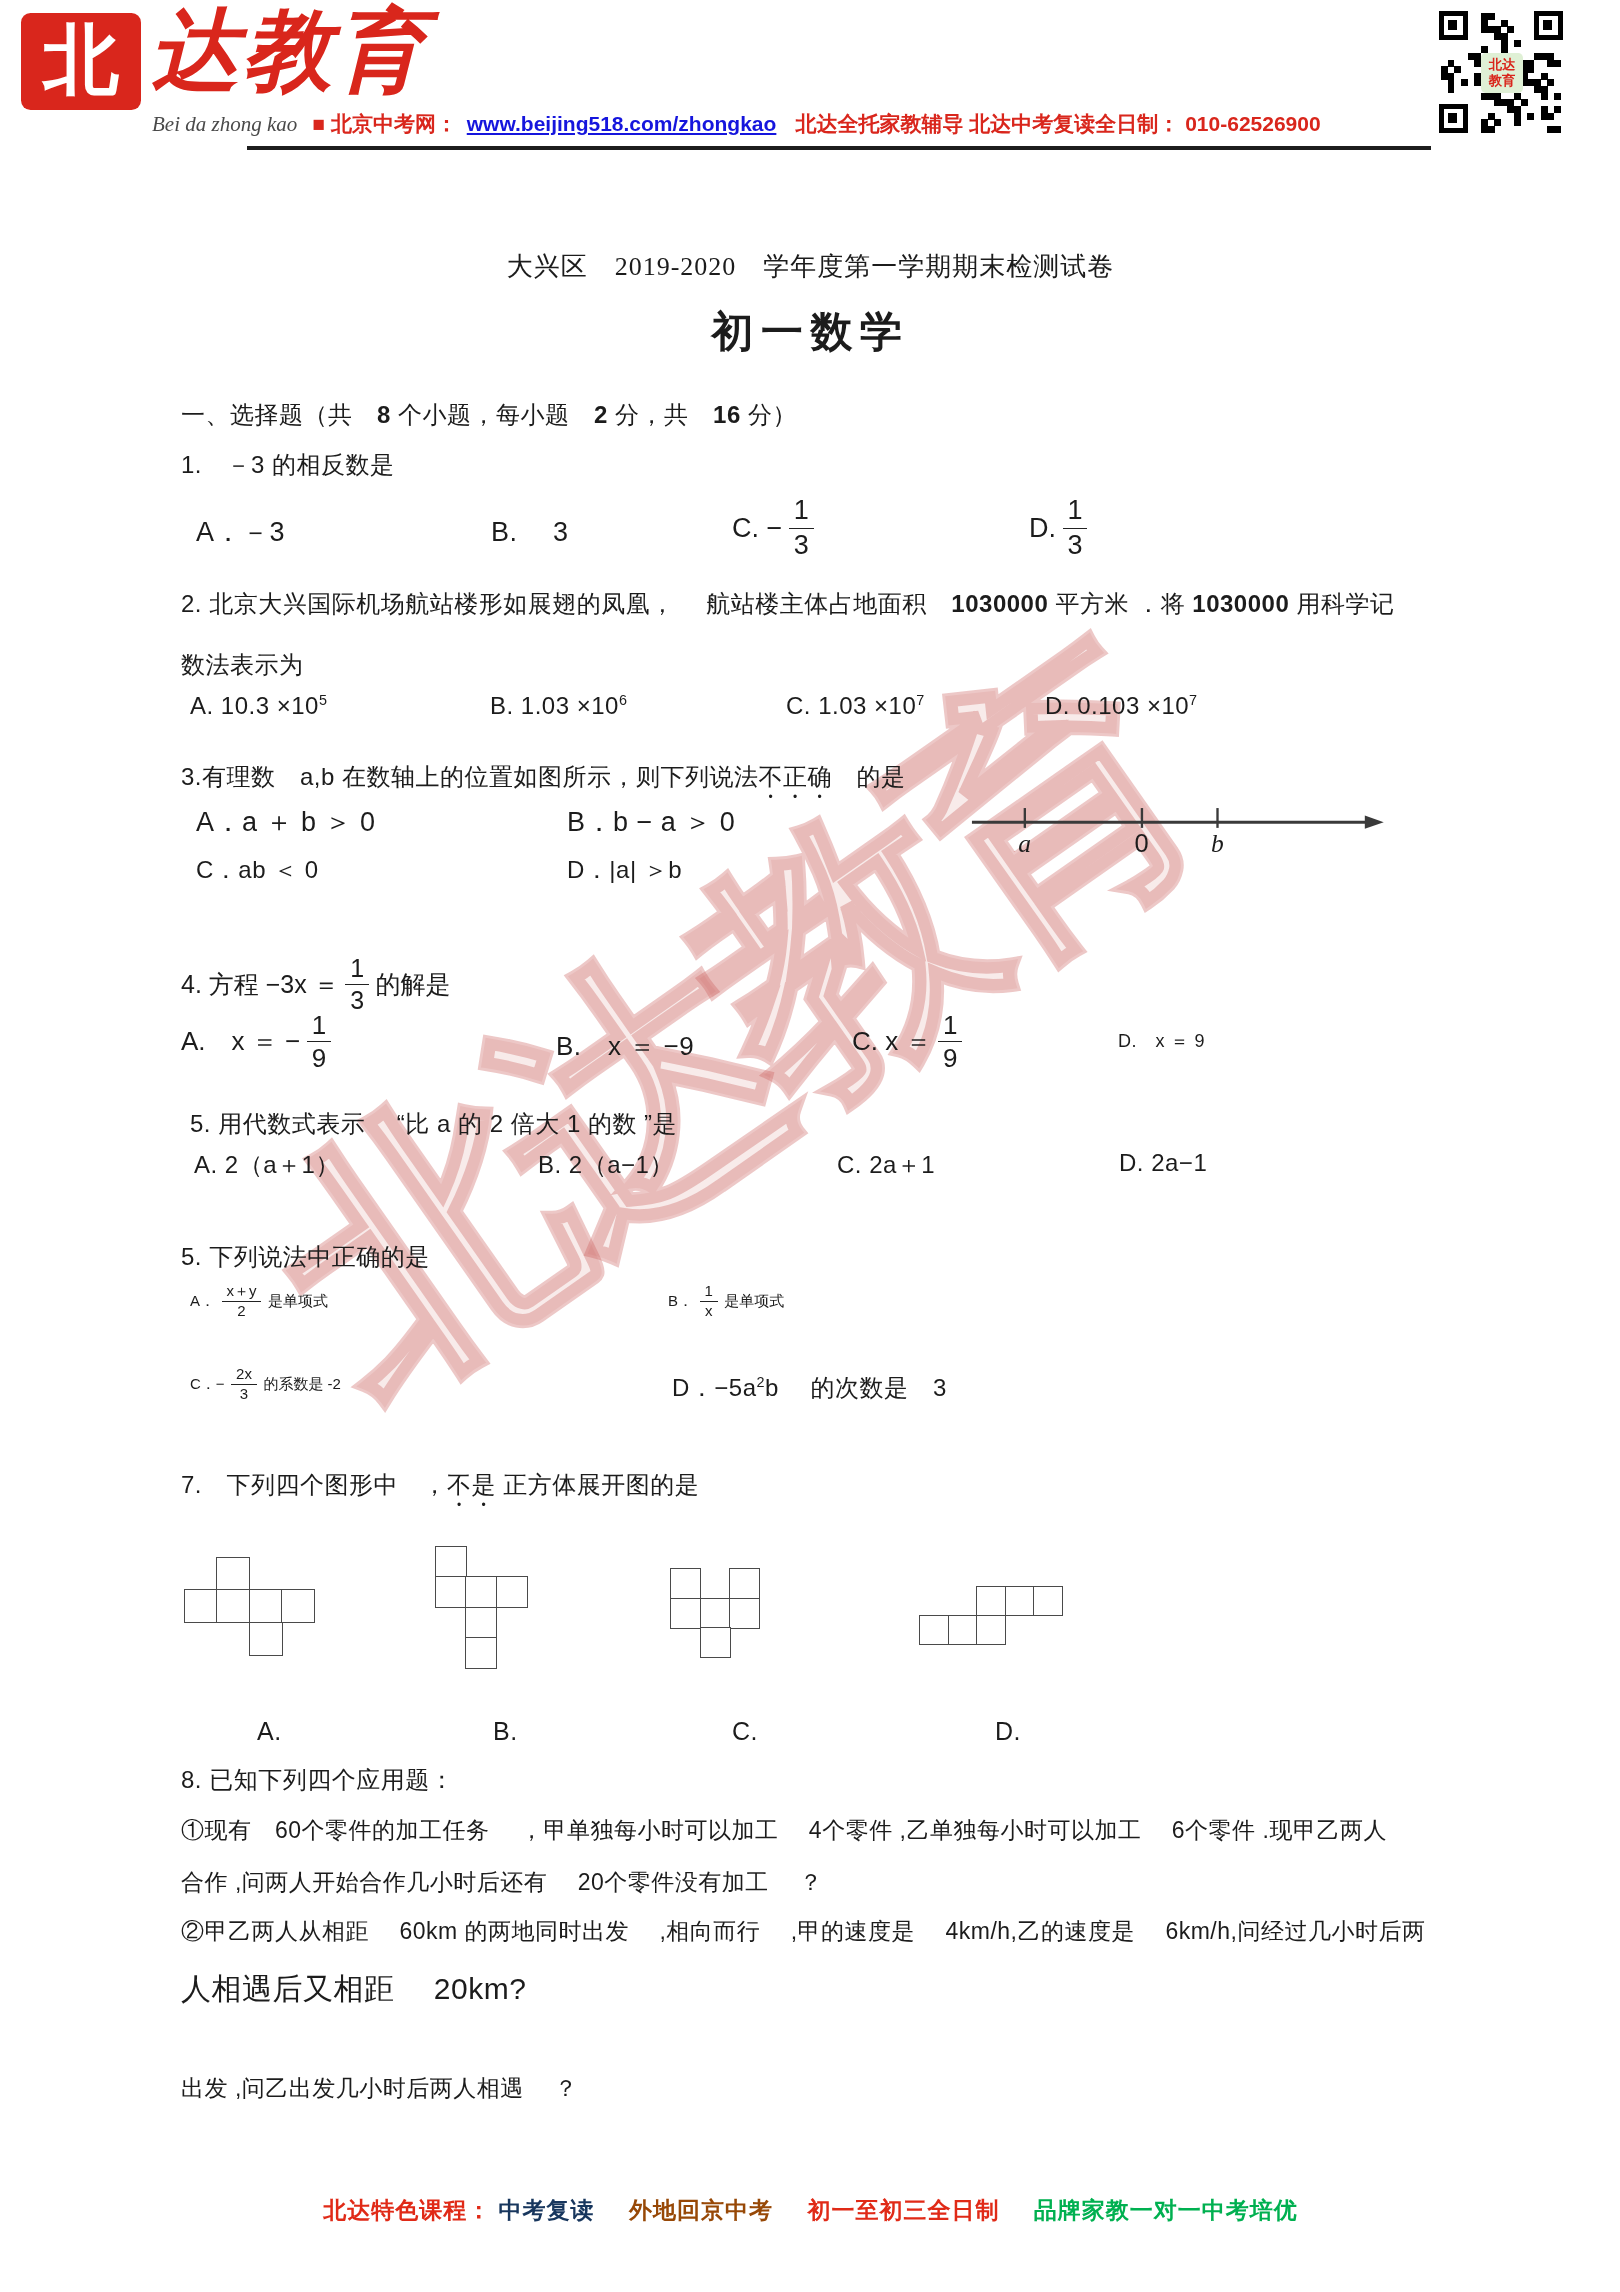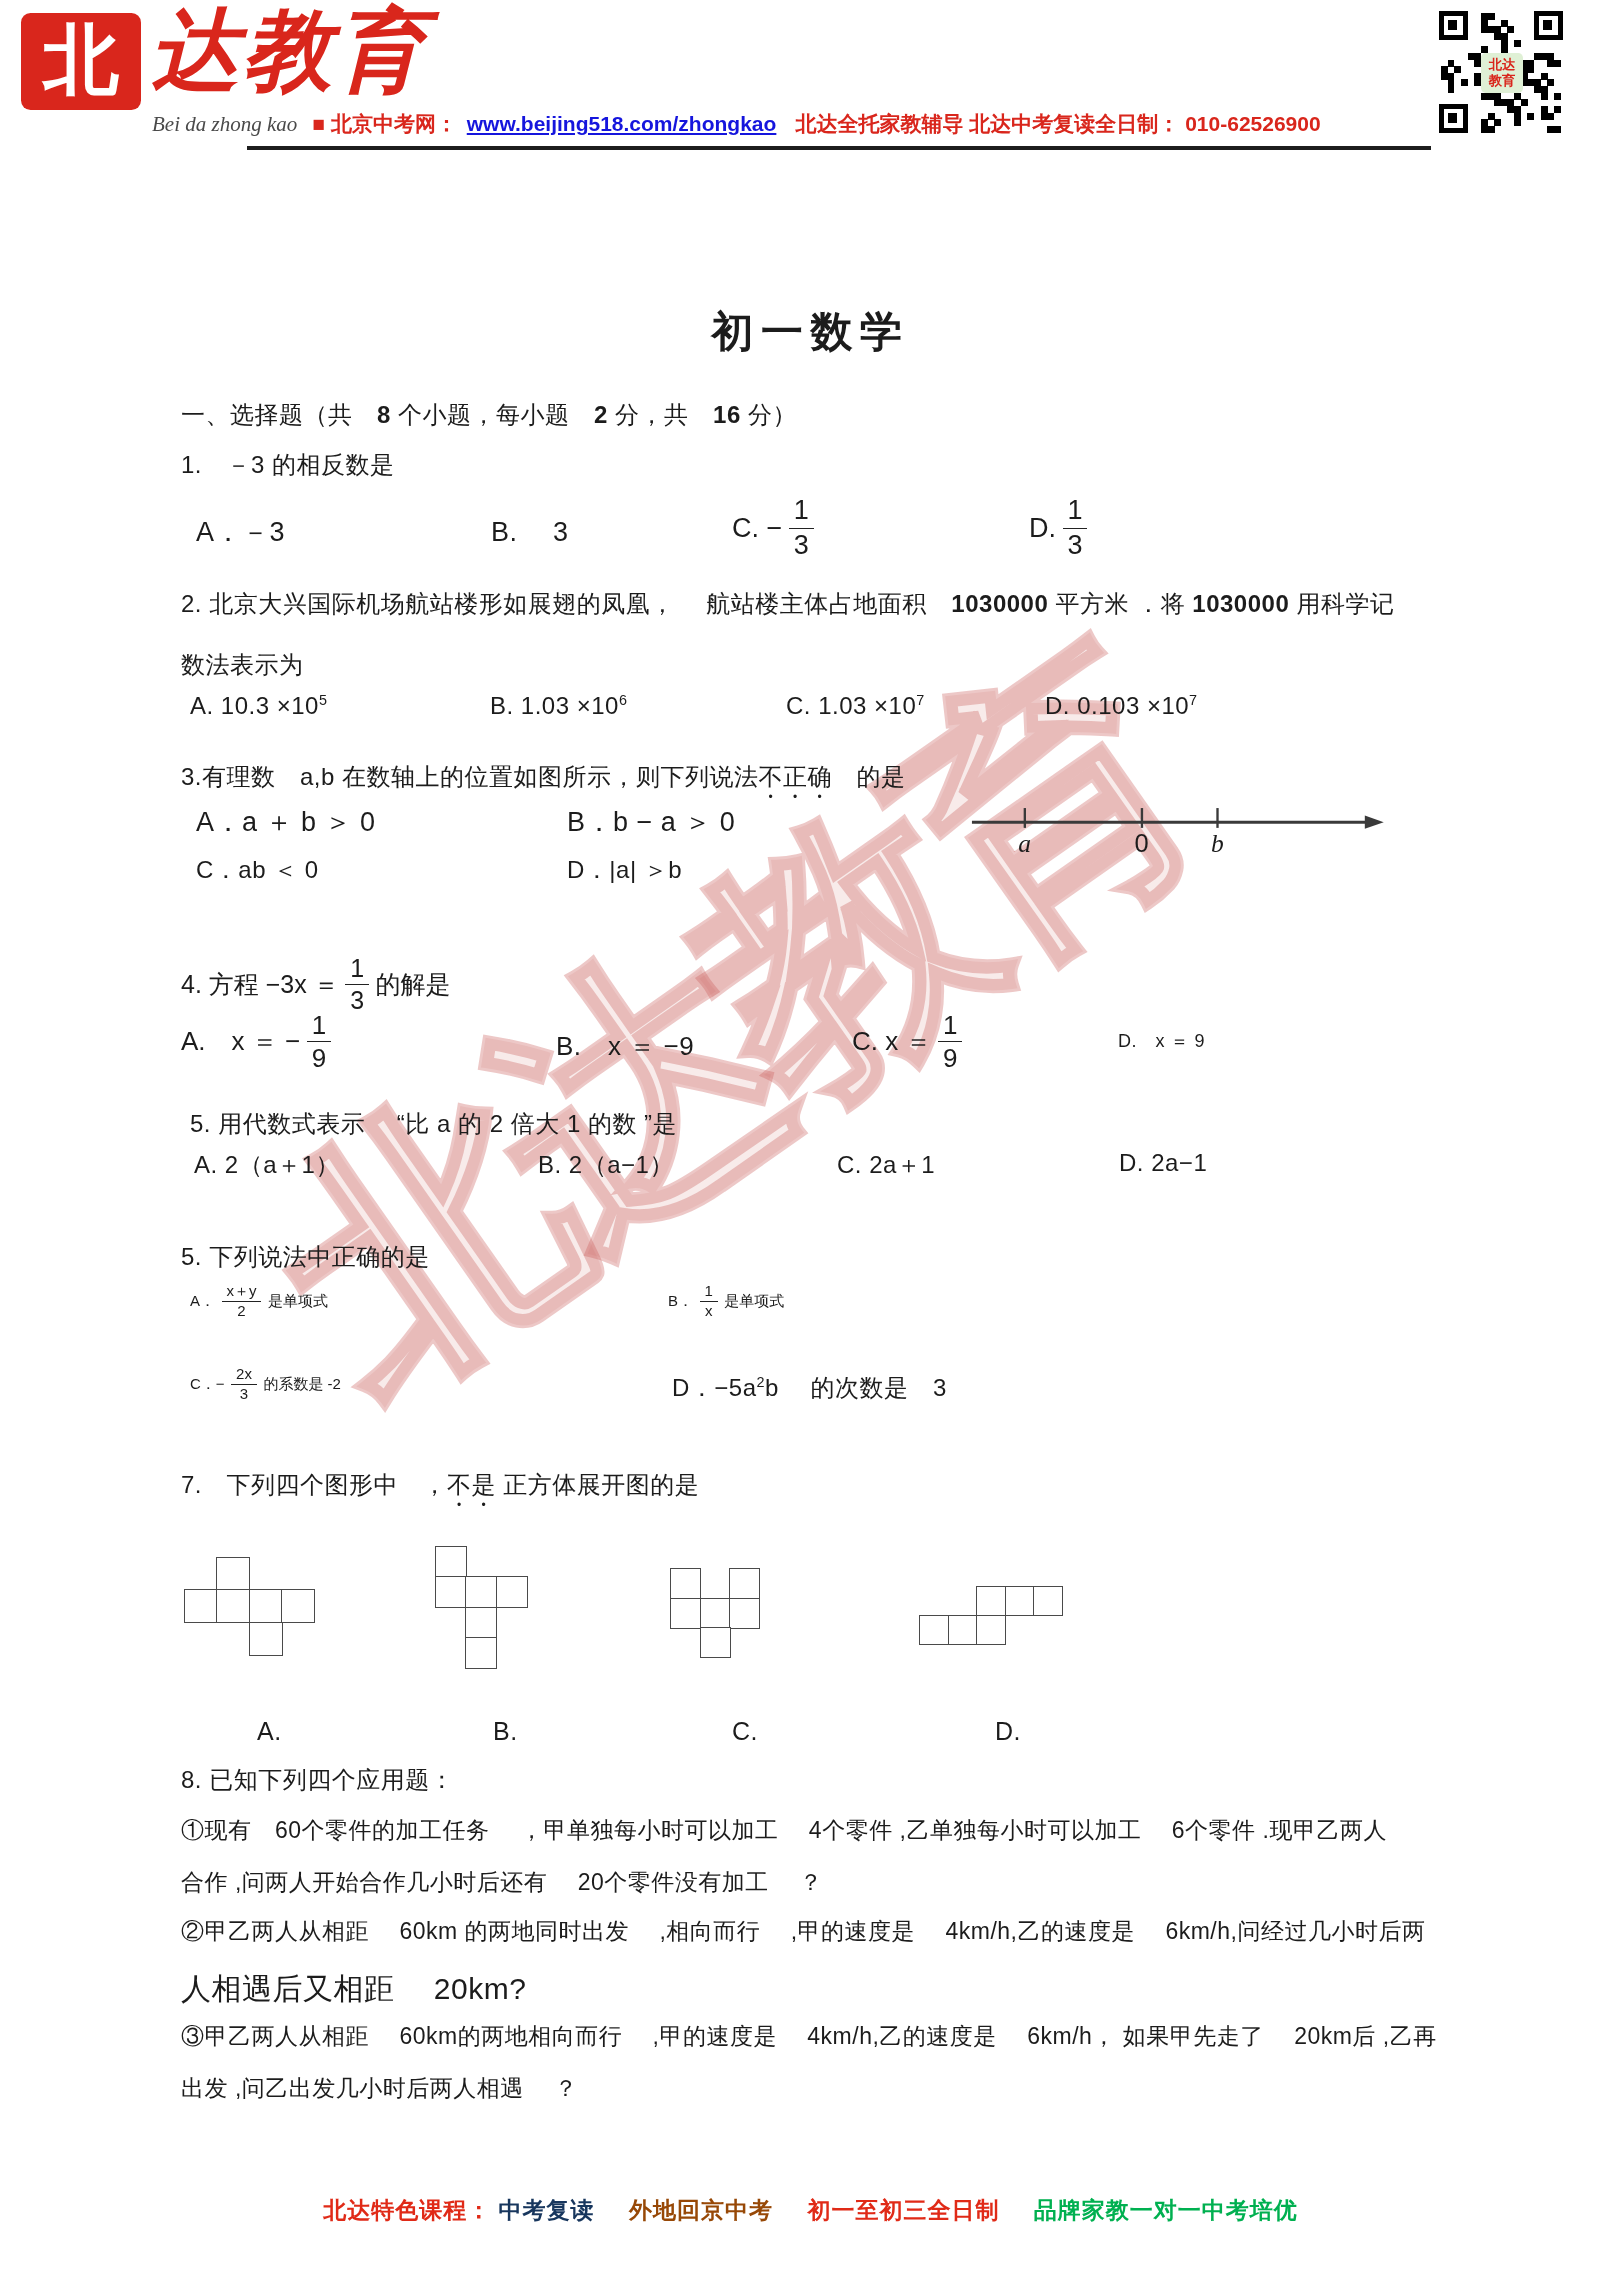--- a/index.html
+++ b/index.html
@@ -171,20 +171,21 @@
           <div class="qm" style="left: 108px; top: 115px;"></div>
           <div class="qm" style="left: 115px; top: 115px;"></div>
         </div>
       <div class="qr-center">
         <span>北达</span>
         <span>教育</span>
       </div>
     </div>
   </div>
 
+  <div class="abs title1">大兴区　2019-2020　学年度第一学期期末检测试卷</div>
   <div class="abs title2">初一数学</div>
 
   <div class="t" style="left:181px;top:399px">
     <span>一、选择题（共　</span><b>8</b><span> 个小题，每小题　</span><b>2</b><span> 分，共　</span><b>16</b><span> 分）</span>
   </div>
 
   <div class="t" style="left:181px;top:449px">1.　－3 的相反数是</div>
   <div class="t math" style="left:196px;top:514px">A．－3</div>
   <div class="t math" style="left:491px;top:514px">B.　 3</div>
   <div class="frow math" style="left:732px;top:485px;height:86px">
@@ -327,21 +328,20 @@
   <div class="t net-label" style="left:257px;top:1717px">A.</div>
   <div class="t net-label" style="left:493px;top:1717px">B.</div>
   <div class="t net-label" style="left:732px;top:1717px">C.</div>
   <div class="t net-label" style="left:995px;top:1717px">D.</div>
 
   <div class="t" style="left:181px;top:1764px">8. 已知下列四个应用题：</div>
   <div class="t" style="left:181px;top:1815px;font-size:23px">①现有　60个零件的加工任务　 ，甲单独每小时可以加工　 4个零件 ,乙单独每小时可以加工　 6个零件 .现甲乙两人</div>
   <div class="t" style="left:181px;top:1867px;font-size:23px">合作 ,问两人开始合作几小时后还有　 20个零件没有加工　 ？</div>
   <div class="t" style="left:181px;top:1916px;font-size:23px">②甲乙两人从相距　 60km 的两地同时出发 　,相向而行 　,甲的速度是　 4km/h,乙的速度是　 6km/h,问经过几小时后两</div>
   <div class="t" style="left:181px;top:1969px;font-size:30px">人相遇后又相距　 20km?</div>
-  <div class="t" style="left:181px;top:2021px;font-size:23px">③甲乙两人从相距　 60km的两地相向而行 　,甲的速度是　 4km/h,乙的速度是　 6km/h， 如果甲先走了　 20km后 ,乙再</div>
   <div class="t" style="left:181px;top:2073px;font-size:23px">出发 ,问乙出发几小时后两人相遇　 ？</div>
 
   <div class="abs footer">
     <span class="f-red">北达特色课程：</span>
     <span class="f-navy">中考复读</span>
     <span class="f-brown">外地回京中考</span>
     <span class="f-red2">初一至初三全日制</span>
     <span class="f-green">品牌家教一对一中考培优</span>
   </div>
 

